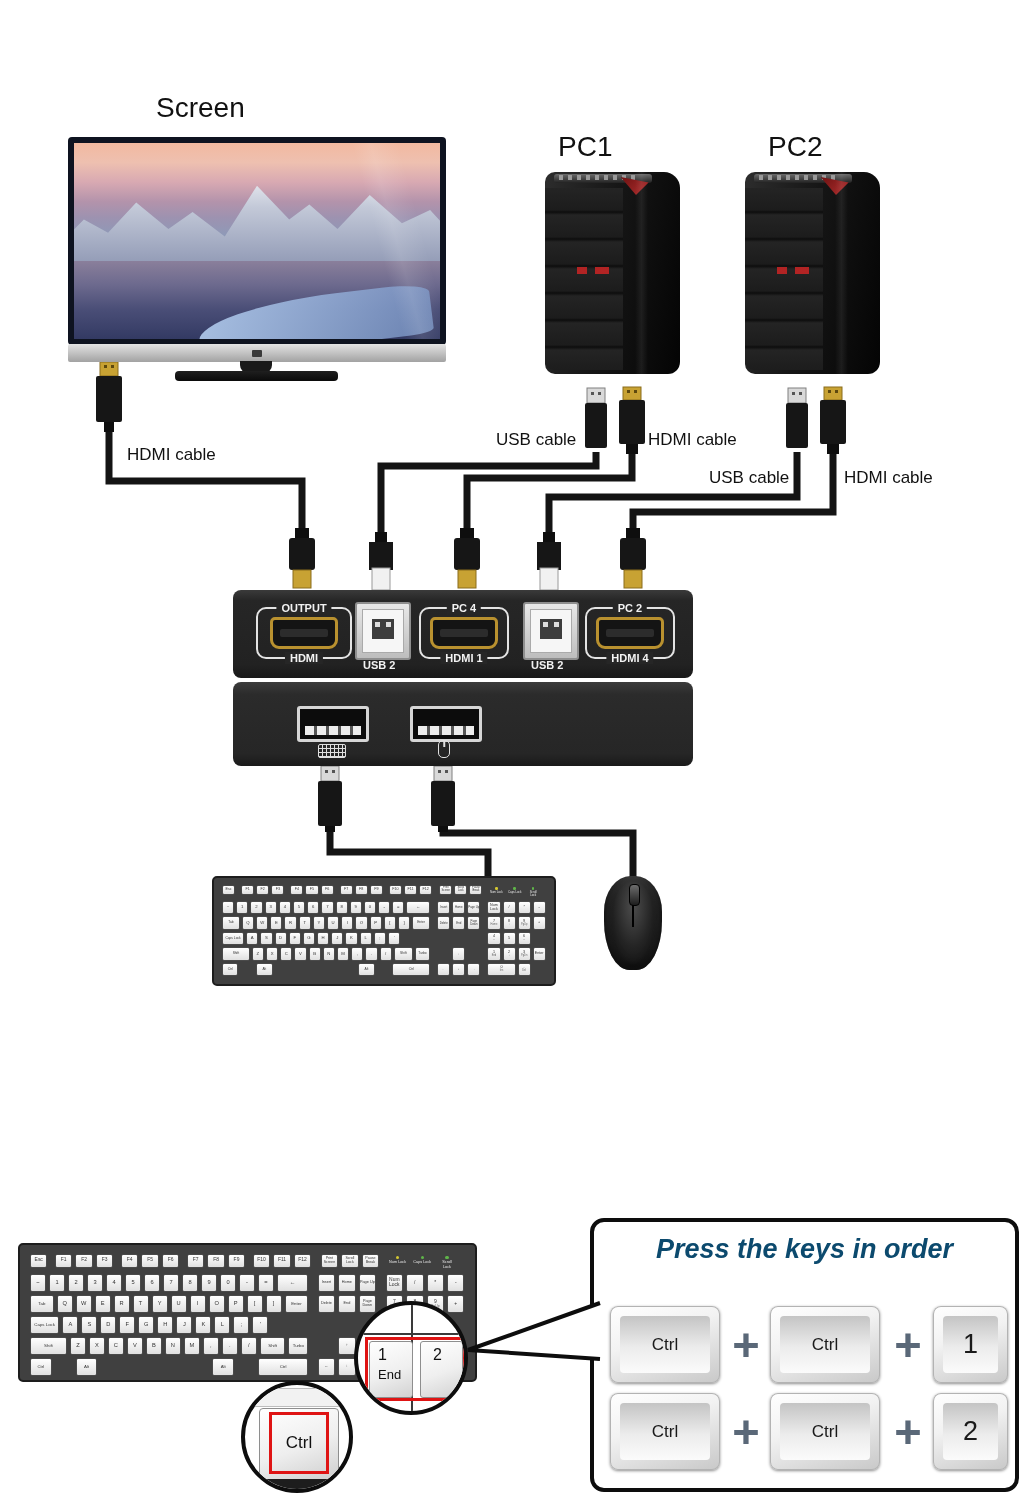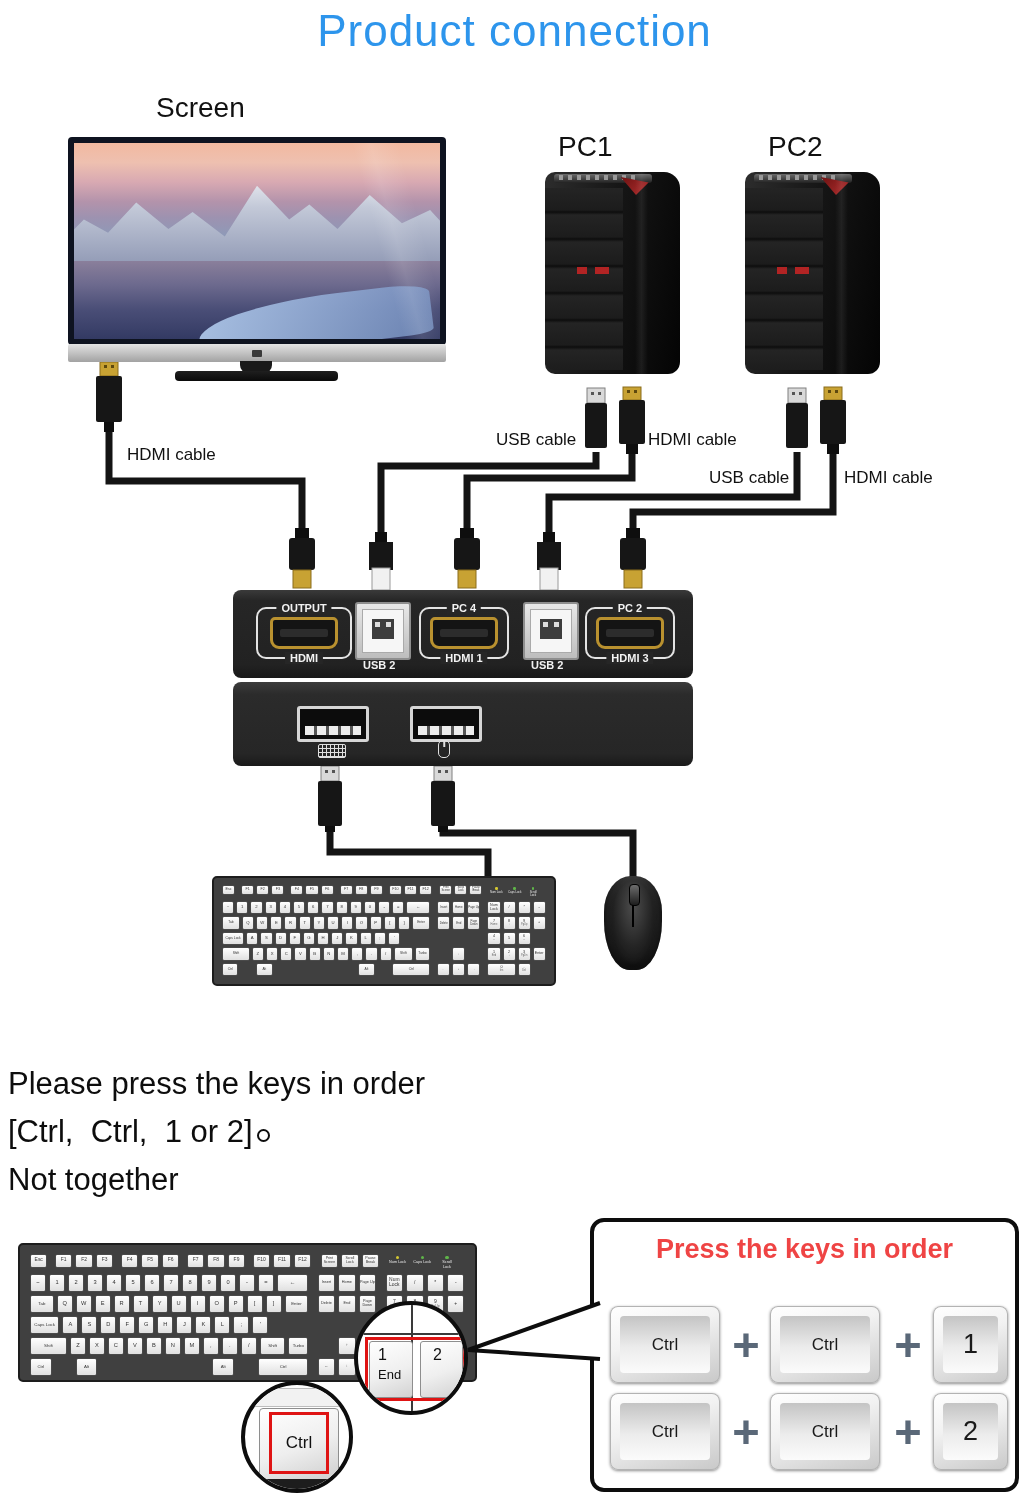--- a/index.html
+++ b/index.html
@@ -131,21 +131,20 @@
   .plus{position:absolute;top:0;height:77px;width:44px;display:flex;align-items:center;justify-content:center;font-size:47px;font-weight:bold;color:#5a6878;}
   .plus-p0{left:130px;}
   .plus-p1{left:292px;}
   #tail-svg{position:absolute;left:455px;top:1288px;width:150px;height:84px;}
 </style>
 </head>
 <body>
 
 <div id="canvas">
 
-  <div id="title" style="color: rgb(45, 149, 236);">Product connection</div>
 
   <svg class="abs" width="1029" height="1500" viewBox="0 0 1029 1500" style="left:0;top:0;">
     <g fill="none" stroke="#141414" stroke-width="7">
       <path d="M109 428 V481 H302 V540"></path>
       <path d="M596 452 V466 H381 V545"></path>
       <path d="M632 450 V478 H467 V540"></path>
       <path d="M797 452 V497 H549 V545"></path>
       <path d="M833 450 V512 H633 V540"></path>
       <path d="M330 828 V852 H488 V878"></path>
       <path d="M443 828 V833 H633 V880"></path>
@@ -294,21 +293,21 @@
         <div class="usbp-inner">
           <div class="usbp-core"></div>
         </div>
       </div>
     <span class="usb-lab" id="usb-lab2">USB 2</span>
     <div class="pg" id="pg-pc2">
       <span class="pg-top">PC 2</span>
       <div class="hdmi-port">
           <div class="hdmi-slot"></div>
         </div>
-      <span class="pg-bot">HDMI 3</span>
+      <span class="pg-bot">HDMI 4</span>
     </div>
   </div>
 
   <div id="kvm-front">
     <div class="usba-port" id="usba-l">
         <div class="usba-tongue"></div>
       </div>
     <div class="usba-port" id="usba-r">
         <div class="usba-tongue"></div>
       </div>
@@ -539,21 +538,20 @@
             <div class="kb-key" style="width: 13.064px; height: 13.49px; font-size: 3.408px; visibility: hidden;"></div>
           </div>
         </div>
       </div>
     </div>
   <div id="mouse">
     <div id="mouse-wheel"></div>
     <div id="mouse-line"></div>
   </div>
 
-  <div id="instructions"><span>Please press the keys in order</span><br><span>[Ctrl,  Ctrl,  1 or 2]</span><span class="cjk-period"></span><br><span>Not together</span></div>
 
   <div class="kb" id="kb-bot">
       <div class="kb-top" style="gap: 9.5px; margin-bottom: 5.32px;">
         <div class="" style="display: flex; justify-content: space-between; width: 281.2px;">
           <div class="" style="display: flex; gap: 3px;">
             <div class="kb-key" style="width: 17.48px; height: 13.68px; font-size: 4.94px;">Esc</div>
           </div>
           <div class="" style="display: flex; gap: 3px;">
             <div class="kb-key" style="width: 17.48px; height: 13.68px; font-size: 4.94px;">F1</div>
             <div class="kb-key" style="width: 17.48px; height: 13.68px; font-size: 4.94px;">F2</div>
@@ -768,21 +766,21 @@
               <div class="" style="font-size: 4.94px;">.</div>
               <div class="" style="font-size: 3.42px; color: rgb(102, 102, 102);">Del</div>
             </div>
             <div class="kb-key" style="width: 17.48px; height: 18.05px; font-size: 4.56px; visibility: hidden;"></div>
           </div>
         </div>
       </div>
     </div>
 
   <div id="callout">
-    <div id="callout-title" style="color: #ef4444;">Press the keys in order</div>
+    <div id="callout-title" style="color: #0c4a6e; font-style: italic;">Press the keys in order</div>
     <div class="ck-row" id="ck-row0">
         <div class="cap cap-p0 cap-ctrl">
           <div class="cap-face">Ctrl</div>
         </div>
         <div class="plus plus-p0">+</div>
         <div class="cap cap-p1 cap-ctrl">
           <div class="cap-face">Ctrl</div>
         </div>
         <div class="plus plus-p1">+</div>
         <div class="cap cap-p2 cap-num">

